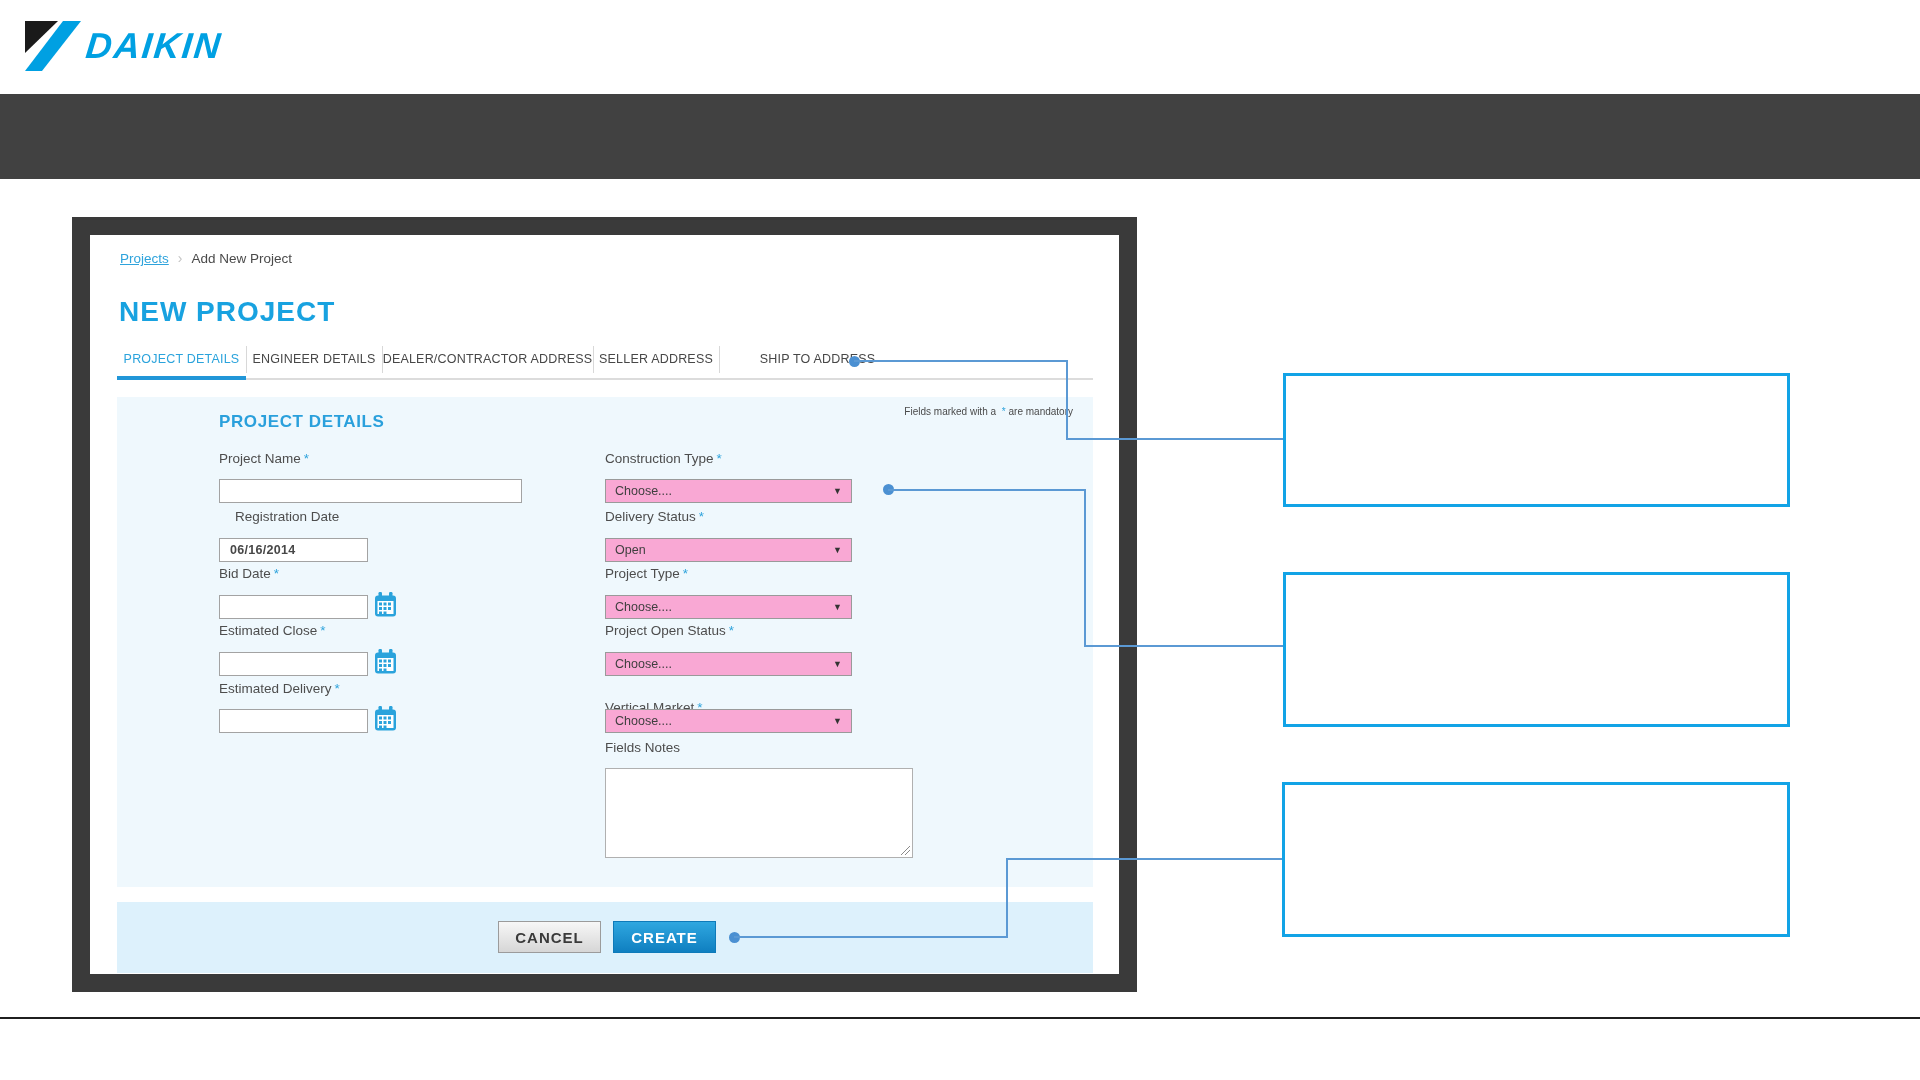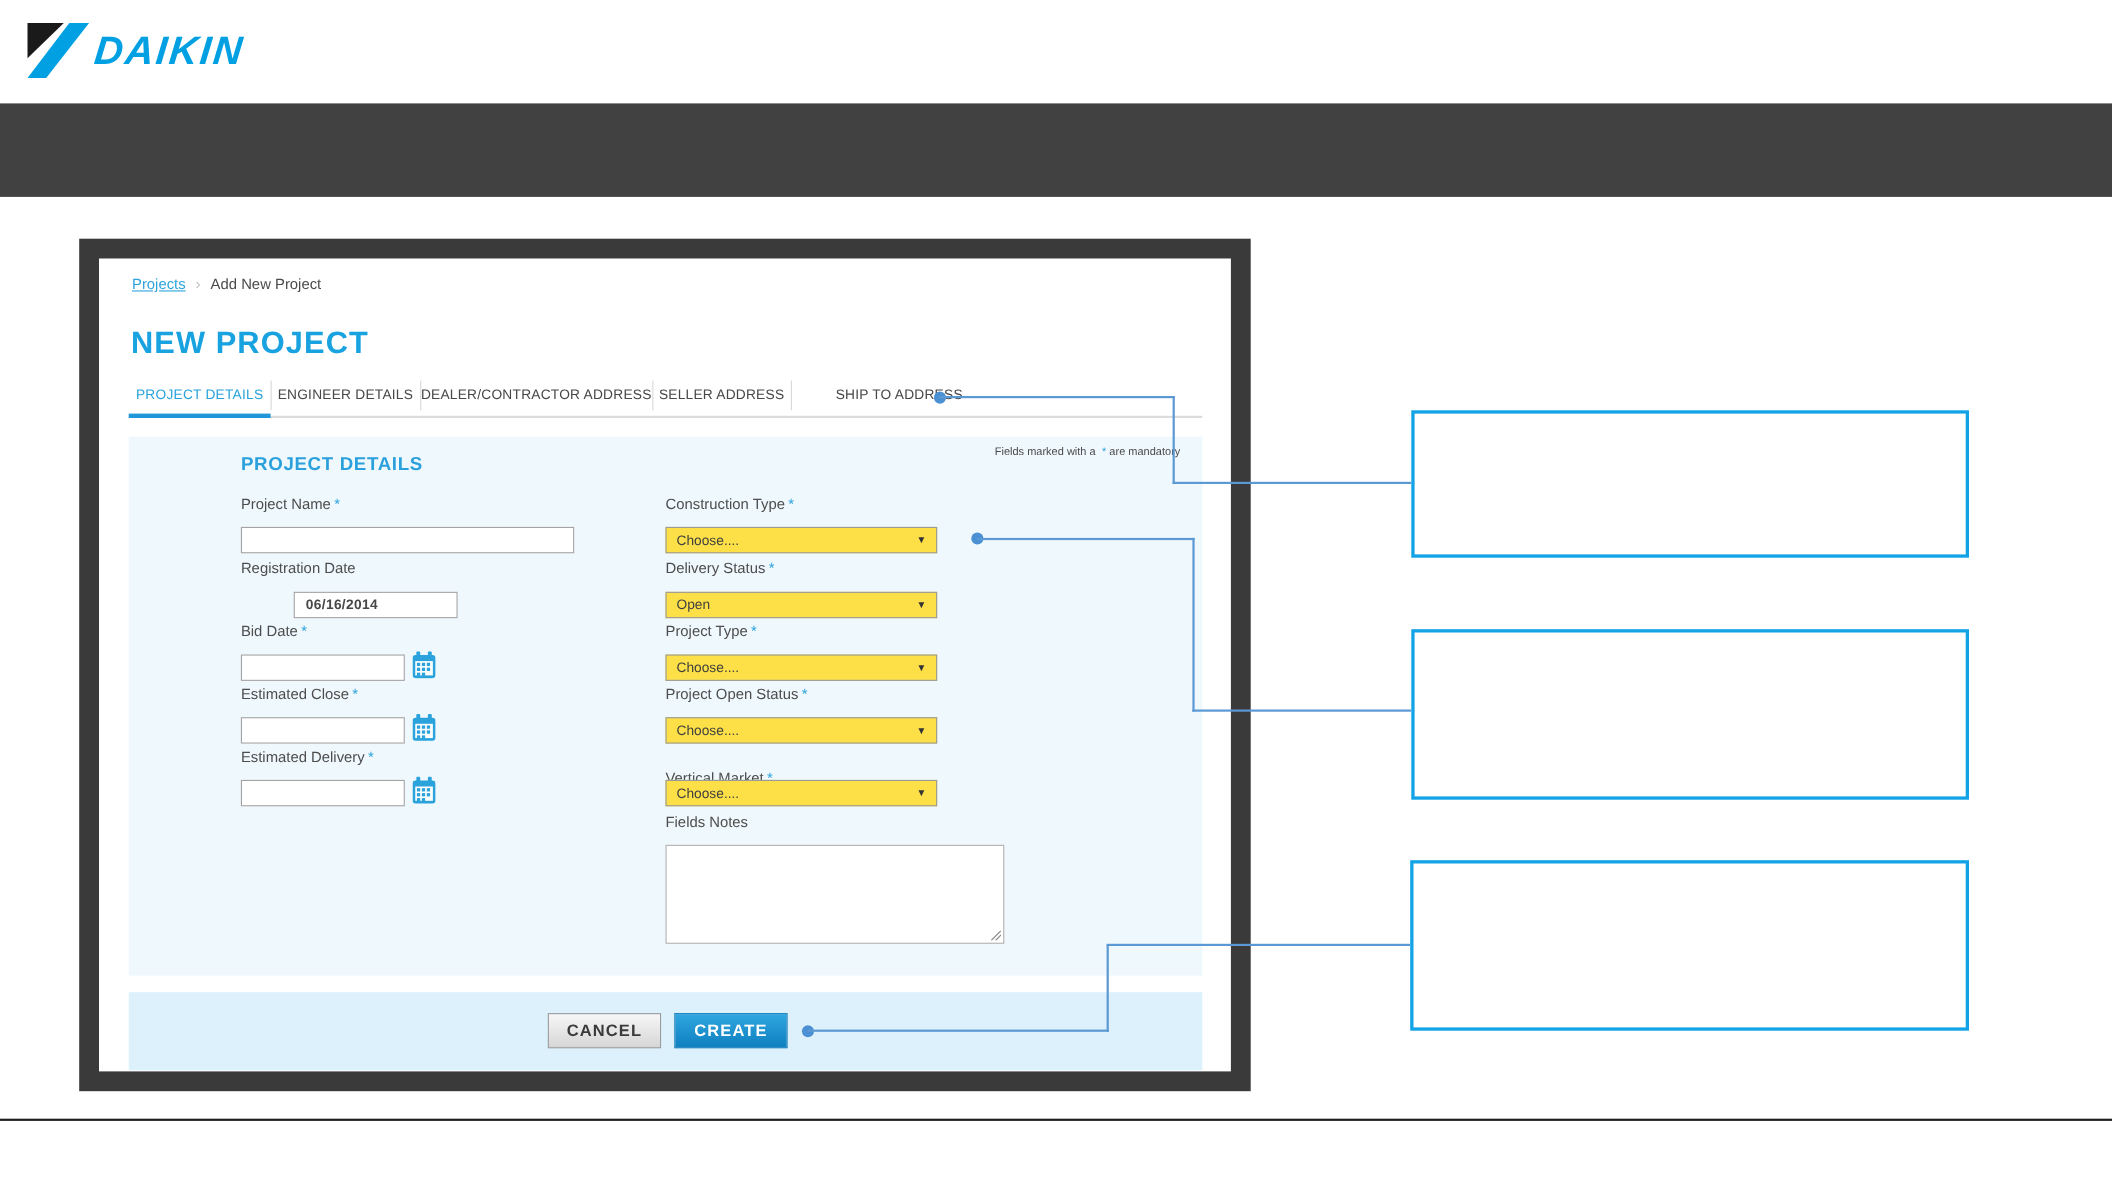--- a/index.html
+++ b/index.html
@@ -36,23 +36,23 @@
 
   .section-title{left:219px;top:412px;font-size:17px;font-weight:bold;color:#2aa0dc;letter-spacing:0.6px;}
   .mandatory{left:823px;top:406px;width:250px;text-align:right;font-size:10px;color:#4a4a4a;}
   .mandatory .req{font-size:10px;}
 
   .flabel{font-size:13.5px;color:#4d4d4d;}
   .req{color:#2ea3dc;margin-left:3px;}
 
   input.txt{box-sizing:border-box;border:1px solid #a3a3a3;background:#fff;height:24px;
             font-family:"Liberation Sans",sans-serif;font-size:12.5px;color:#3c3c3c;padding:0 10px;outline:none;}
-  input.dateval{font-weight:700;color:#474747;letter-spacing:0.3px;margin-left:48px;}
-
-  .select{box-sizing:border-box;border:1px solid #9a9a9a;background:#fde047;height:24px;width:247px;
+  input.dateval{font-weight:700;color:#474747;letter-spacing:0.3px;}
+
+  .select{box-sizing:border-box;border:1px solid #9a9a9a;background:#f9a8d4;height:24px;width:247px;
           display:flex;align-items:center;justify-content:space-between;padding:0 9px;cursor:pointer;}
   .select .sel-text{font-size:12.5px;color:#3f3f3f;}
   .select .arrow{font-size:9px;color:#333;}
 
   textarea.notes{box-sizing:border-box;left:605px;top:768px;width:308px;height:90px;border:1px solid #b0b0b0;
                  background:#fff;resize:none;outline:none;position:absolute;
                  font-family:"Liberation Sans",sans-serif;font-size:12.5px;color:#3c3c3c;padding:6px;}
   .resize-grip{left:901px;top:846px;width:9px;height:9px;}
 
   .btn{box-sizing:border-box;height:32px;width:103px;font-family:"Liberation Sans",sans-serif;
@@ -105,21 +105,21 @@
 
 <div class="abs panel"></div>
 <div class="abs band"></div>
 
 <div class="abs section-title">PROJECT DETAILS</div>
 <div class="abs mandatory"><span>Fields marked with a </span><span class="req">*</span><span> are mandatory</span></div>
 
 <div class="abs flabel" style="left:219px;top:451px;"><span>Project Name</span><span class="req">*</span></div>
 <input class="abs txt" style="left: 219px; top: 479px; width: 303px;" value="">
 
-<div class="abs flabel" style="left:219px;top:509px;"><span>Registration Date</span></div>
+<div class="abs flabel" style="left:235px;top:509px;"><span>Registration Date</span></div>
 <input class="abs txt dateval" style="left: 219px; top: 538px; width: 149px;" value="06/16/2014">
 
 <div class="abs flabel" style="left:219px;top:566px;"><span>Bid Date</span><span class="req">*</span></div>
 <input class="abs txt" style="left: 219px; top: 595px; width: 149px;" value="">
 <svg class="abs cal" style="left:375px;top:592px;" viewBox="0 0 21 25">
   <rect x="3.5" y="0" width="3.5" height="7" rx="1.2" fill="#2aa3dc"></rect>
     <rect x="14" y="0" width="3.5" height="7" rx="1.2" fill="#2aa3dc"></rect>
   <rect x="0" y="3.5" width="21" height="21" rx="3" fill="#2aa3dc"></rect>
     <rect x="2.5" y="9" width="16" height="13" fill="#ffffff"></rect>
   <g fill="#2aa3dc">

